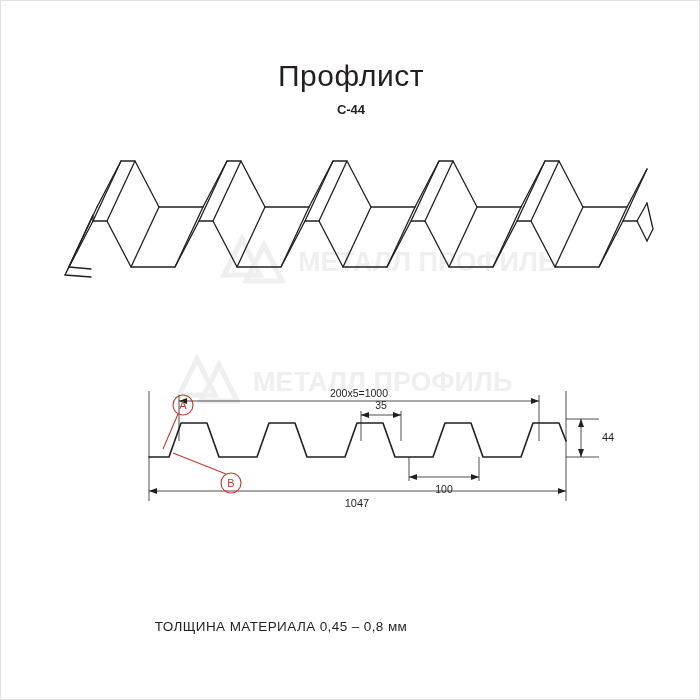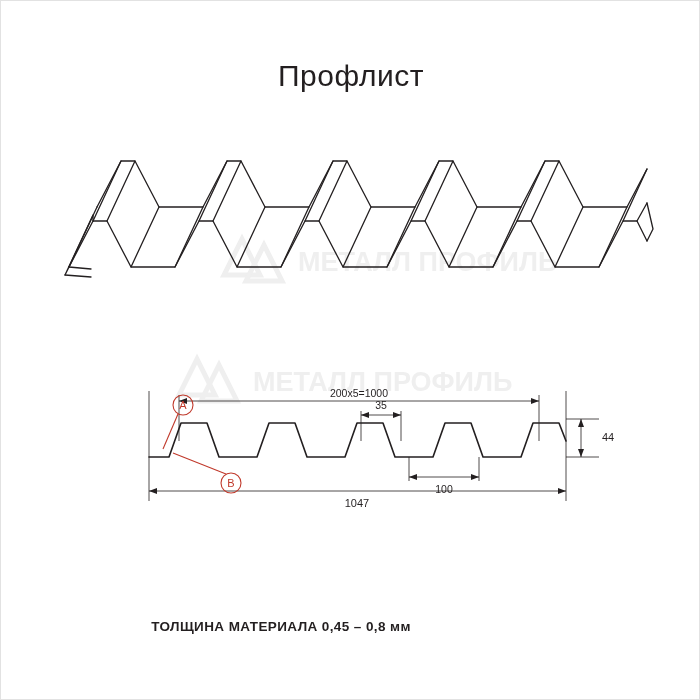--- a/index.html
+++ b/index.html
@@ -42,21 +42,21 @@
     font-weight: bold;
     color: #231f20;
   }
   .footer-note {
     position: absolute;
     top: 618px;
     left: 0;
     width: 560px;
     text-align: center;
     font-size: 13.5px;
-    font-weight: bold;
+    font-weight: normal;
     letter-spacing: 0.4px;
     color: #231f20;
   }
   .iso-wrap {
     position: absolute;
     left: 46px;
     top: 158px;
     width: 608px;
     height: 150px;
   }
@@ -95,20 +95,21 @@
     <svg width="320" height="70" viewBox="0 0 320 70" aria-hidden="true">
       <g>
         <path d="M8 46 L26 10 L44 46 Z" fill="none" stroke="#efefef" stroke-width="5"></path>
         <path d="M30 52 L48 16 L66 52 Z" fill="none" stroke="#efefef" stroke-width="5"></path>
       </g>
       <text x="82" y="42" font-family="Liberation Sans, sans-serif" font-size="27" font-weight="bold" fill="#efefef">МЕТАЛЛ ПРОФИЛЬ</text>
     </svg>
   </div>
 
   <div class="title">Профлист</div>
+  <div class="subtitle">С-44</div>
 
   <div class="iso-wrap">
     <svg width="608" height="150" viewBox="0 0 608 150">
       <g fill="none" stroke="#231f20" stroke-width="1.3" stroke-linejoin="round" stroke-linecap="round">
 
         <path d="M22 108
                  L46 62 L60 62 L84 108
                  L128 108 L152 62 L166 62 L190 108
                  L234 108 L258 62 L272 62 L296 108
                  L340 108 L364 62 L378 62 L402 108

